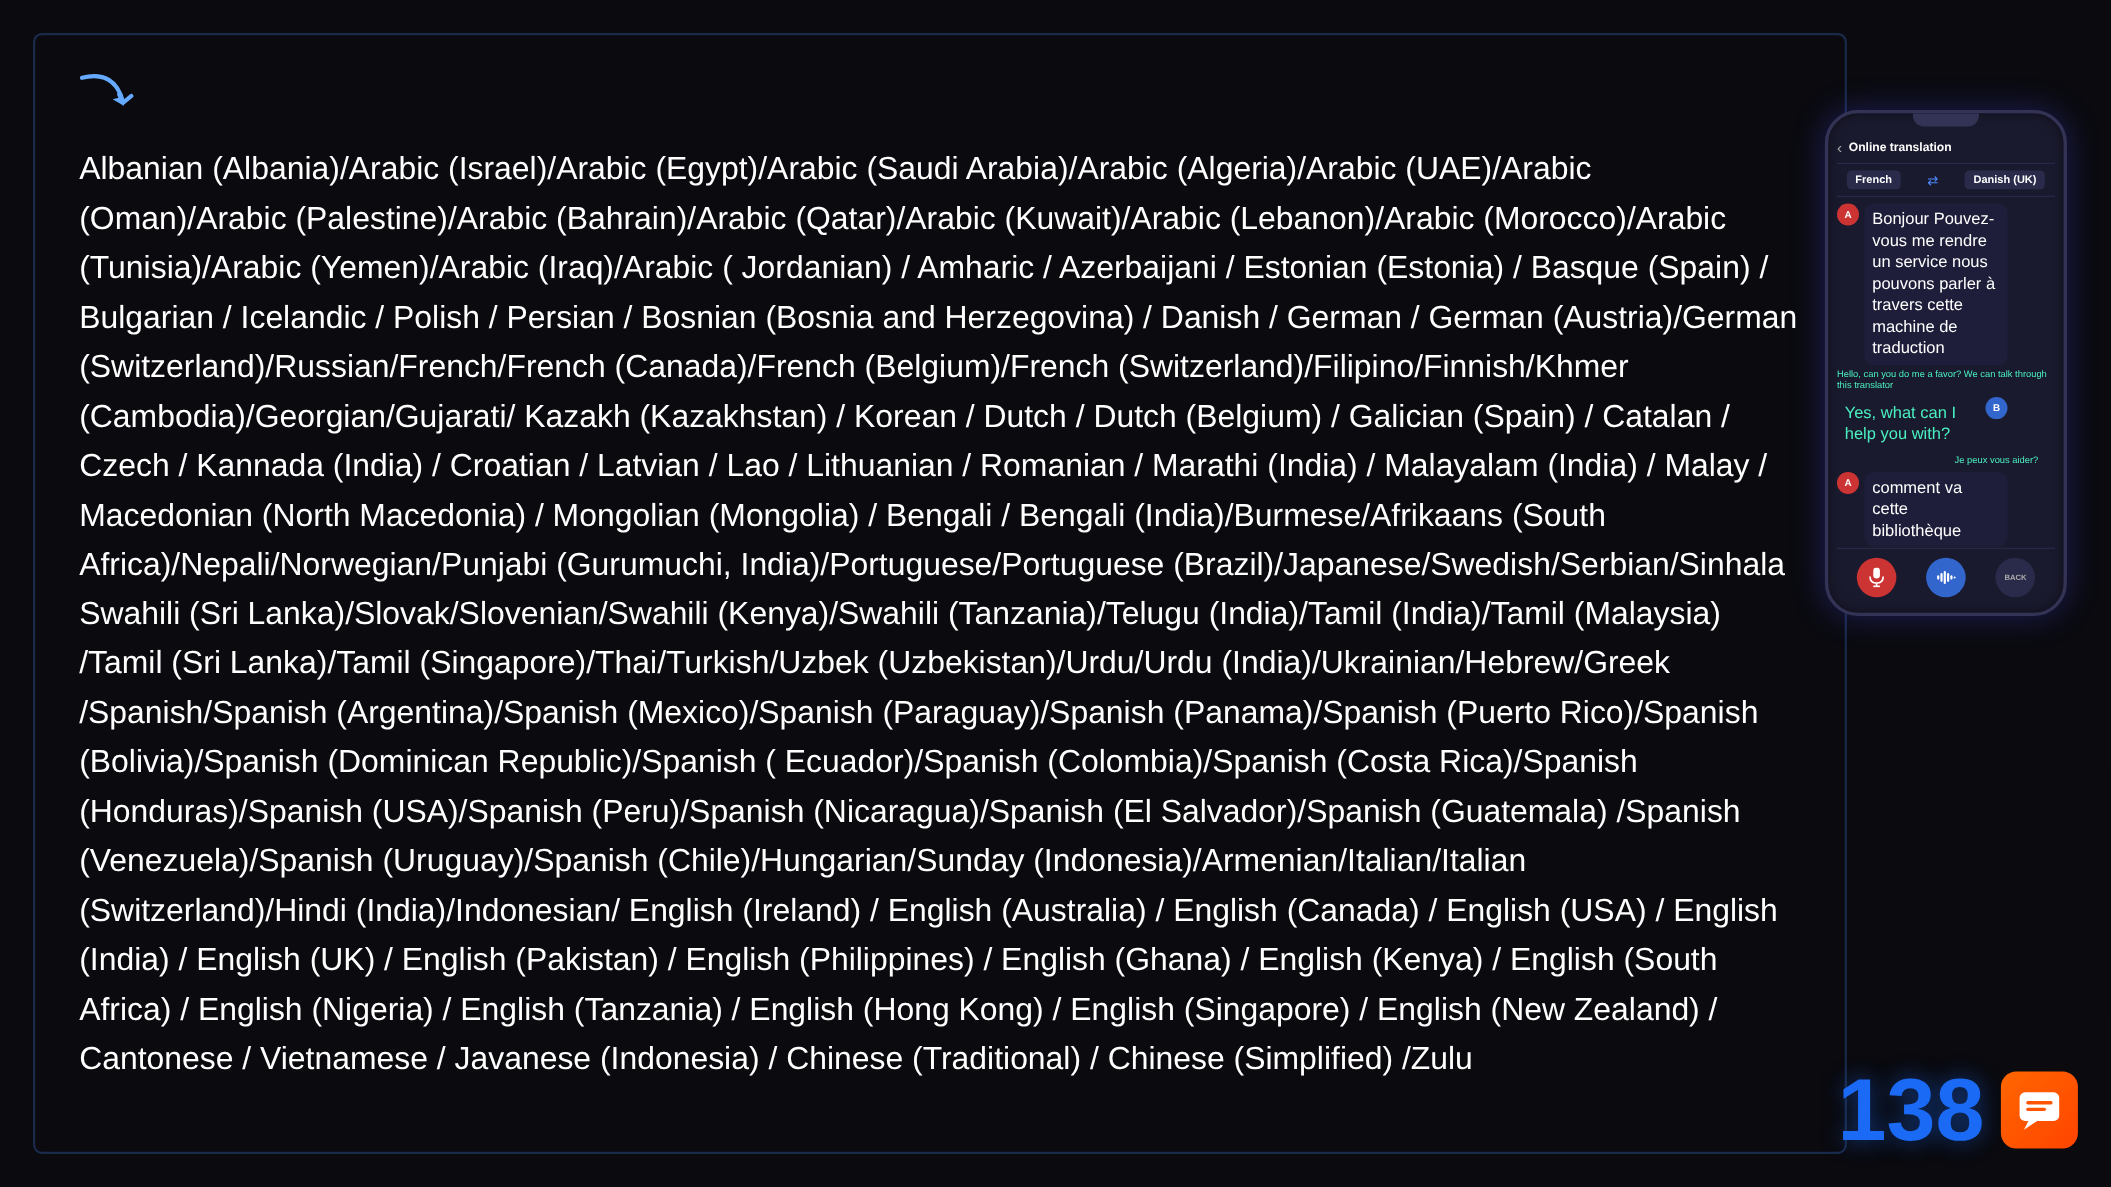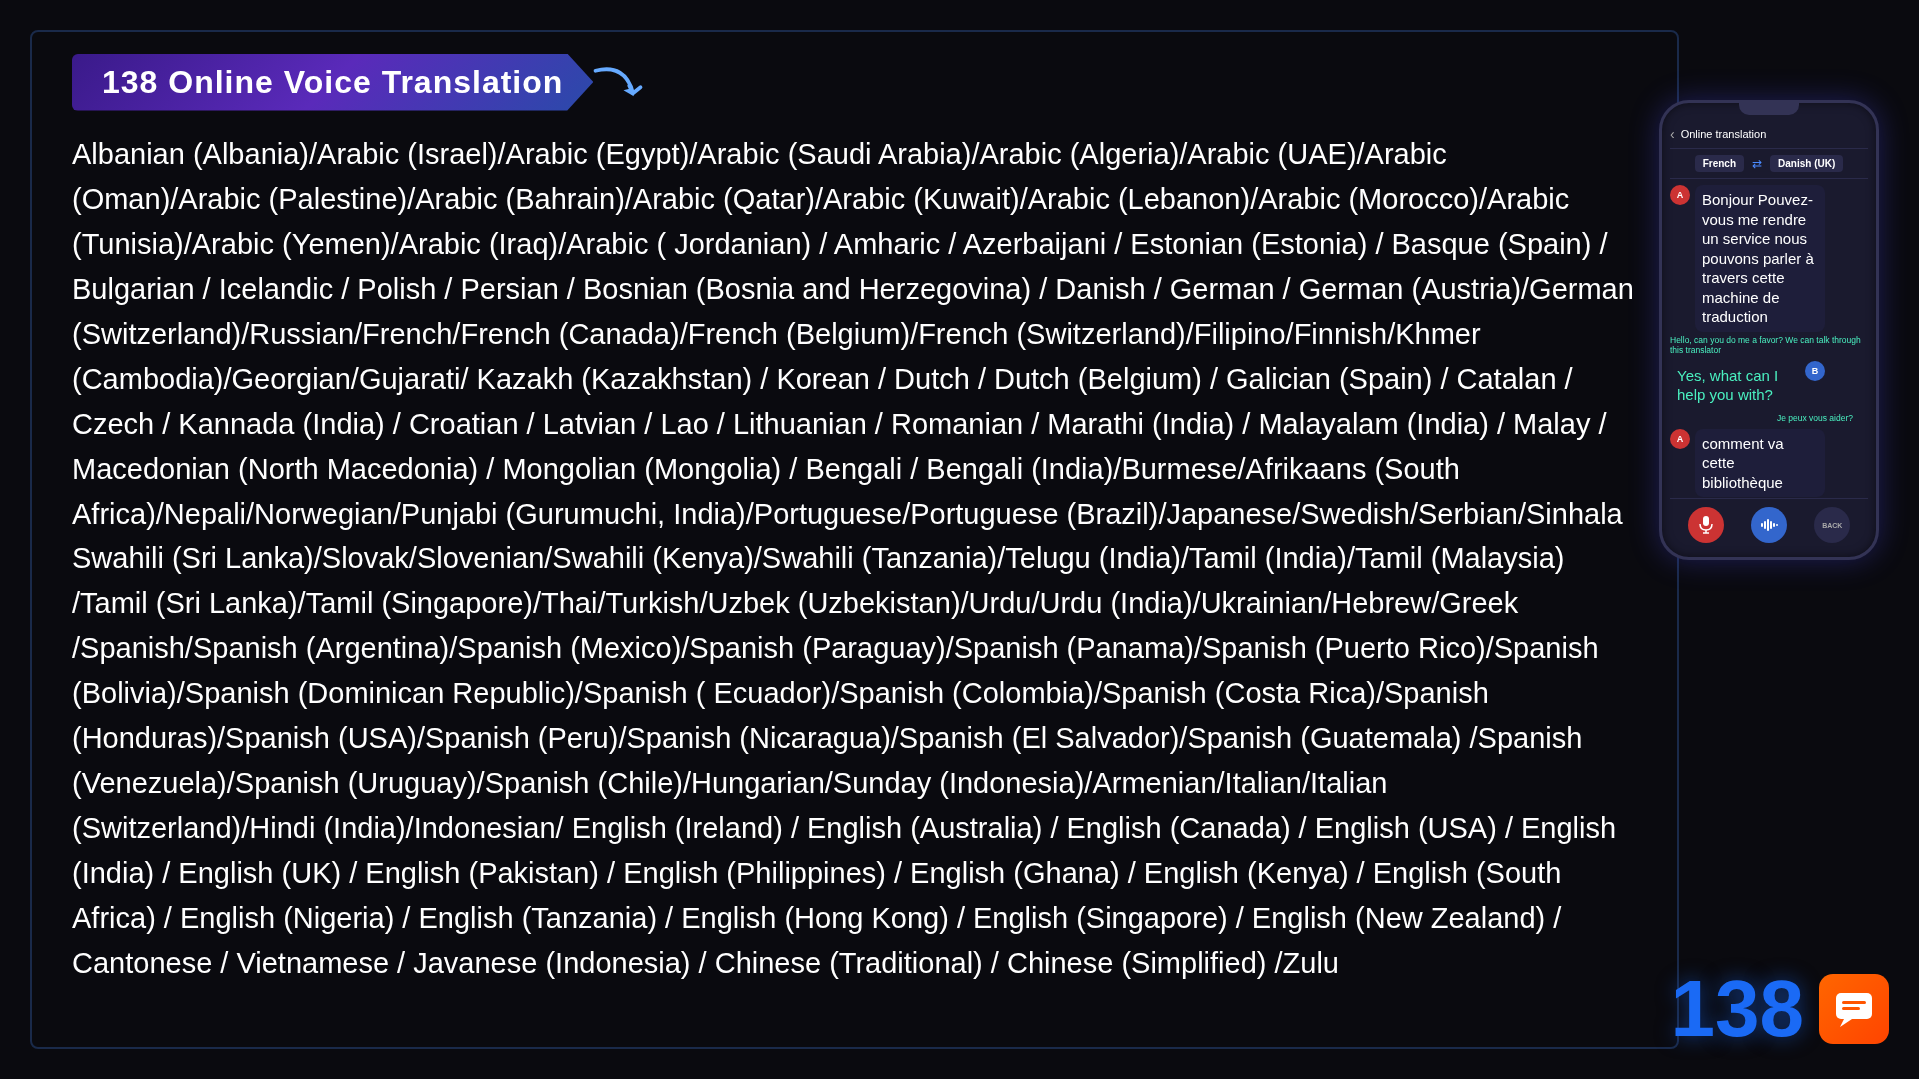--- a/index.html
+++ b/index.html
@@ -103,29 +103,29 @@
 
     .back-chevron {
       color: #aaa;
       font-size: 14px;
       margin-right: 6px;
     }
 
     .phone-title {
       color: #ffffff;
       font-size: 11px;
-      font-weight: 400;
+      font-weight: 700;
     }
 
     .lang-selector {
       display: flex;
       align-items: center;
       justify-content: center;
       padding: 6px 4px;
-      gap: 8px;
+      gap: 24px;
       border-bottom: 1px solid #2a2a4a;
     }
 
     .lang-btn {
       background: #2a2a4a;
       color: #ffffff;
       border: none;
       border-radius: 4px;
       padding: 3px 8px;
       font-size: 10px;
@@ -257,21 +257,20 @@
       font-size: 30px;
     }
   </style>
 </head>
 <body>
 
 <div class="main-container">
 
   
   <div class="title-banner">
-    <div class="title-text">138 Online Voice Translation</div>
     <svg class="arrow-icon" viewBox="0 0 80 70" xmlns="http://www.w3.org/2000/svg">
       <path d="M10 20 Q50 10 60 50 L55 40 M60 50 L70 42" stroke="#6af" stroke-width="5" fill="none" stroke-linecap="round" stroke-linejoin="round"></path>
       <path d="M60 50 L52 58 L68 58 Z" fill="#6af" transform="rotate(30, 60, 50) translate(-5, -5)"></path>
     </svg>
   </div>
 
   
   <div class="languages-text">Albanian (Albania)/Arabic (Israel)/Arabic (Egypt)/Arabic (Saudi Arabia)/Arabic (Algeria)/Arabic (UAE)/Arabic (Oman)/Arabic (Palestine)/Arabic (Bahrain)/Arabic (Qatar)/Arabic (Kuwait)/Arabic (Lebanon)/Arabic (Morocco)/Arabic (Tunisia)/Arabic (Yemen)/Arabic (Iraq)/Arabic ( Jordanian) / Amharic / Azerbaijani / Estonian (Estonia) / Basque (Spain) / Bulgarian / Icelandic / Polish / Persian / Bosnian (Bosnia and Herzegovina) / Danish / German / German (Austria)/German (Switzerland)/Russian/French/French (Canada)/French (Belgium)/French (Switzerland)/Filipino/Finnish/Khmer (Cambodia)/Georgian/Gujarati/ Kazakh (Kazakhstan) / Korean / Dutch / Dutch (Belgium) / Galician (Spain) / Catalan / Czech / Kannada (India) / Croatian / Latvian / Lao / Lithuanian / Romanian / Marathi (India) / Malayalam (India) / Malay / Macedonian (North Macedonia) / Mongolian (Mongolia) / Bengali / Bengali (India)/Burmese/Afrikaans (South Africa)/Nepali/Norwegian/Punjabi (Gurumuchi, India)/Portuguese/Portuguese (Brazil)/Japanese/Swedish/Serbian/Sinhala Swahili (Sri Lanka)/Slovak/Slovenian/Swahili (Kenya)/Swahili (Tanzania)/Telugu (India)/Tamil (India)/Tamil (Malaysia) /Tamil (Sri Lanka)/Tamil (Singapore)/Thai/Turkish/Uzbek (Uzbekistan)/Urdu/Urdu (India)/Ukrainian/Hebrew/Greek /Spanish/Spanish (Argentina)/Spanish (Mexico)/Spanish (Paraguay)/Spanish (Panama)/Spanish (Puerto Rico)/Spanish (Bolivia)/Spanish (Dominican Republic)/Spanish ( Ecuador)/Spanish (Colombia)/Spanish (Costa Rica)/Spanish (Honduras)/Spanish (USA)/Spanish (Peru)/Spanish (Nicaragua)/Spanish (El Salvador)/Spanish (Guatemala) /Spanish (Venezuela)/Spanish (Uruguay)/Spanish (Chile)/Hungarian/Sunday (Indonesia)/Armenian/Italian/Italian (Switzerland)/Hindi (India)/Indonesian/ English (Ireland) / English (Australia) / English (Canada) / English (USA) / English (India) / English (UK) / English (Pakistan) / English (Philippines) / English (Ghana) / English (Kenya) / English (South Africa) / English (Nigeria) / English (Tanzania) / English (Hong Kong) / English (Singapore) / English (New Zealand) / Cantonese / Vietnamese / Javanese (Indonesia) / Chinese (Traditional) / Chinese (Simplified) /Zulu</div>
 
 </div>

